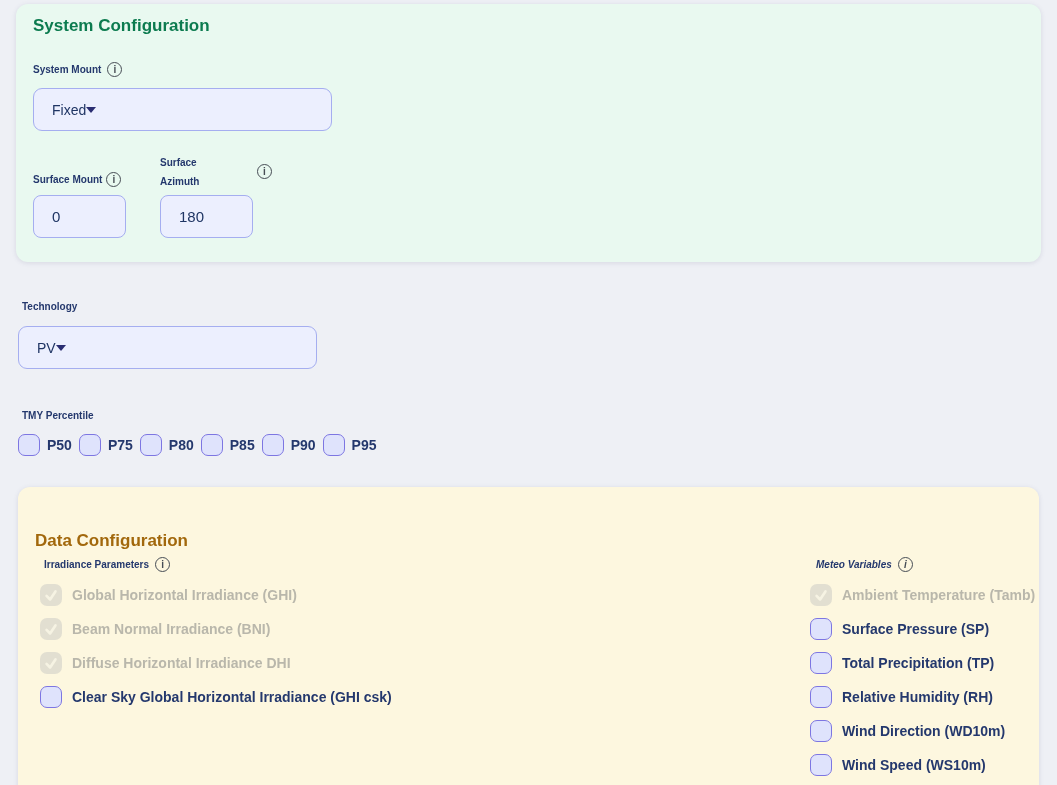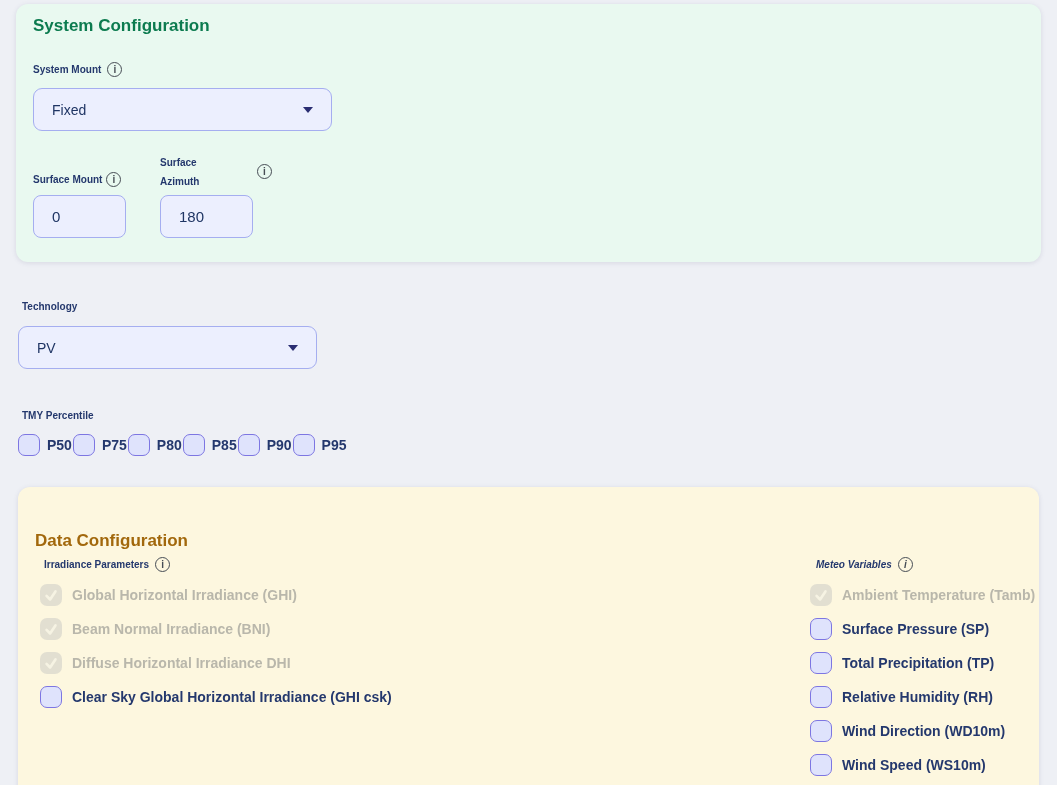--- a/index.html
+++ b/index.html
@@ -29,21 +29,21 @@
   .field-label{font-size:10px;font-weight:600;color:var(--label-navy);}
   .label-row{position:absolute;display:flex;align-items:center;gap:6px;}
   .info-icon{
     width:15px;height:15px;border:1.3px solid #474d55;border-radius:50%;
     color:#474d55;font-size:10px;font-weight:600;line-height:13px;text-align:center;
     display:inline-block;flex:0 0 auto;background:transparent;
   }
   .select{
     position:absolute;width:299px;height:43px;background:var(--field-bg);
     border:1px solid var(--field-border);border-radius:9px;
-    display:flex;align-items:center;justify-content:space-between;
+    display:flex;align-items:center;
     padding:2px 18px;cursor:pointer;
   }
   .select .select-value{font-size:14px;font-weight:400;color:#1f3564;}
   .caret{
     width:0;height:0;border-left:5px solid transparent;border-right:5px solid transparent;
     border-top:6px solid #2a2d72;
   }
   .num-input{
     position:absolute;width:93px;height:43px;background:var(--field-bg);
     border:1px solid var(--field-border);border-radius:8px;
@@ -59,21 +59,21 @@
     display:flex;align-items:center;justify-content:center;cursor:pointer;
   }
   .cb.disabled{
     border:none;background:var(--disabled-box);cursor:default;
   }
   .cb svg{display:block;}
   .cb-label{font-size:14px;font-weight:600;color:var(--label-navy);white-space:nowrap;}
   .check-col .check-item{height:22px;margin-bottom:12px;}
   .check-col .check-item .cb{margin-right:3px;}
   .check-item.disabled .cb-label{color:var(--disabled-text);text-align:center;}
-  #tmy-row{display:flex;gap:1px;align-items:center;}
+  #tmy-row{display:flex;gap:7px;align-items:center;}
 </style>
 </head>
 <body>
 
 <div id="card-system" class="card">
   <div class="card-title">System Configuration</div>
 
   <div class="label-row" style="left:17px;top:58px;">
     <span class="field-label">System Mount</span>
     <span class="info-icon">i</span>

